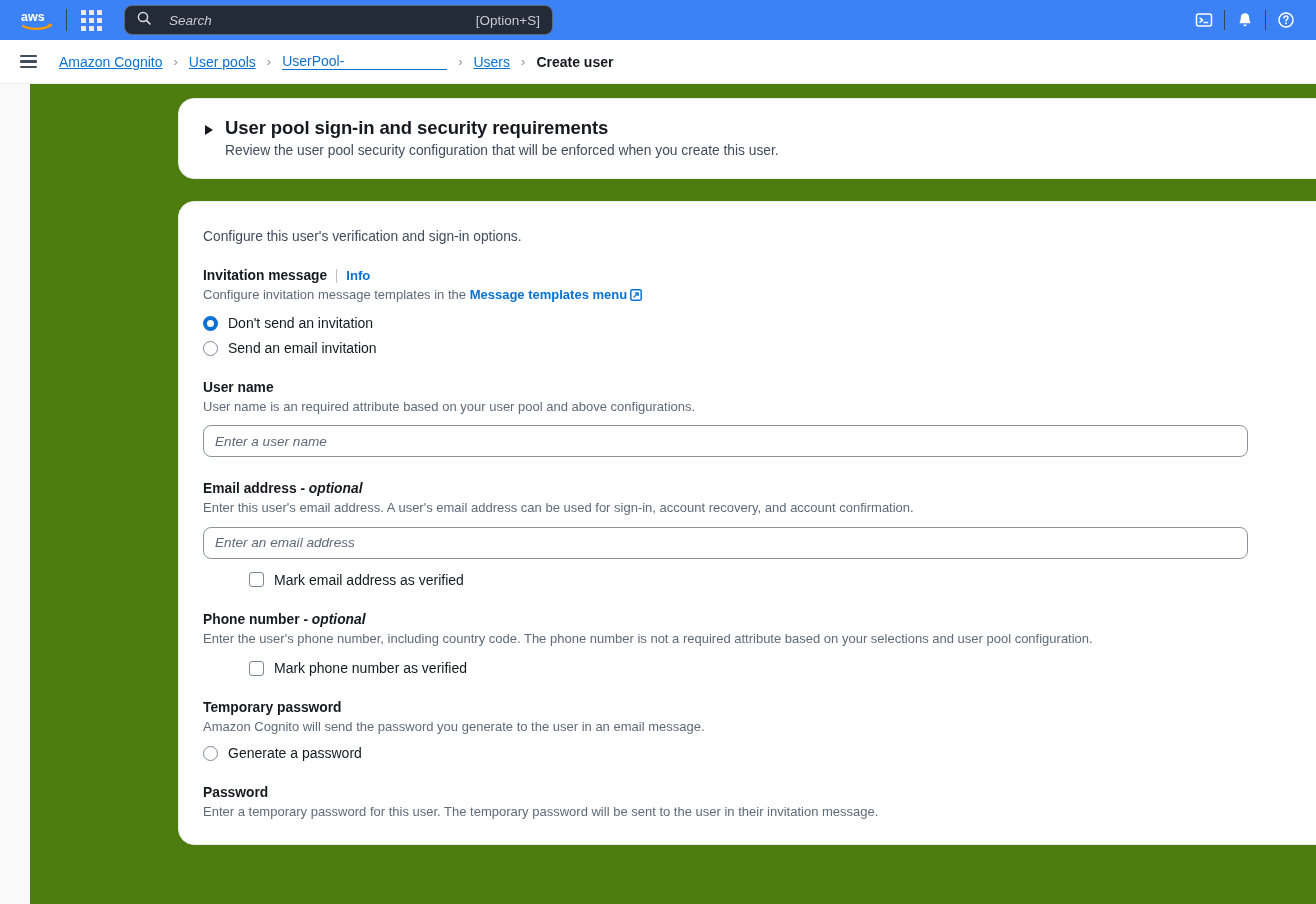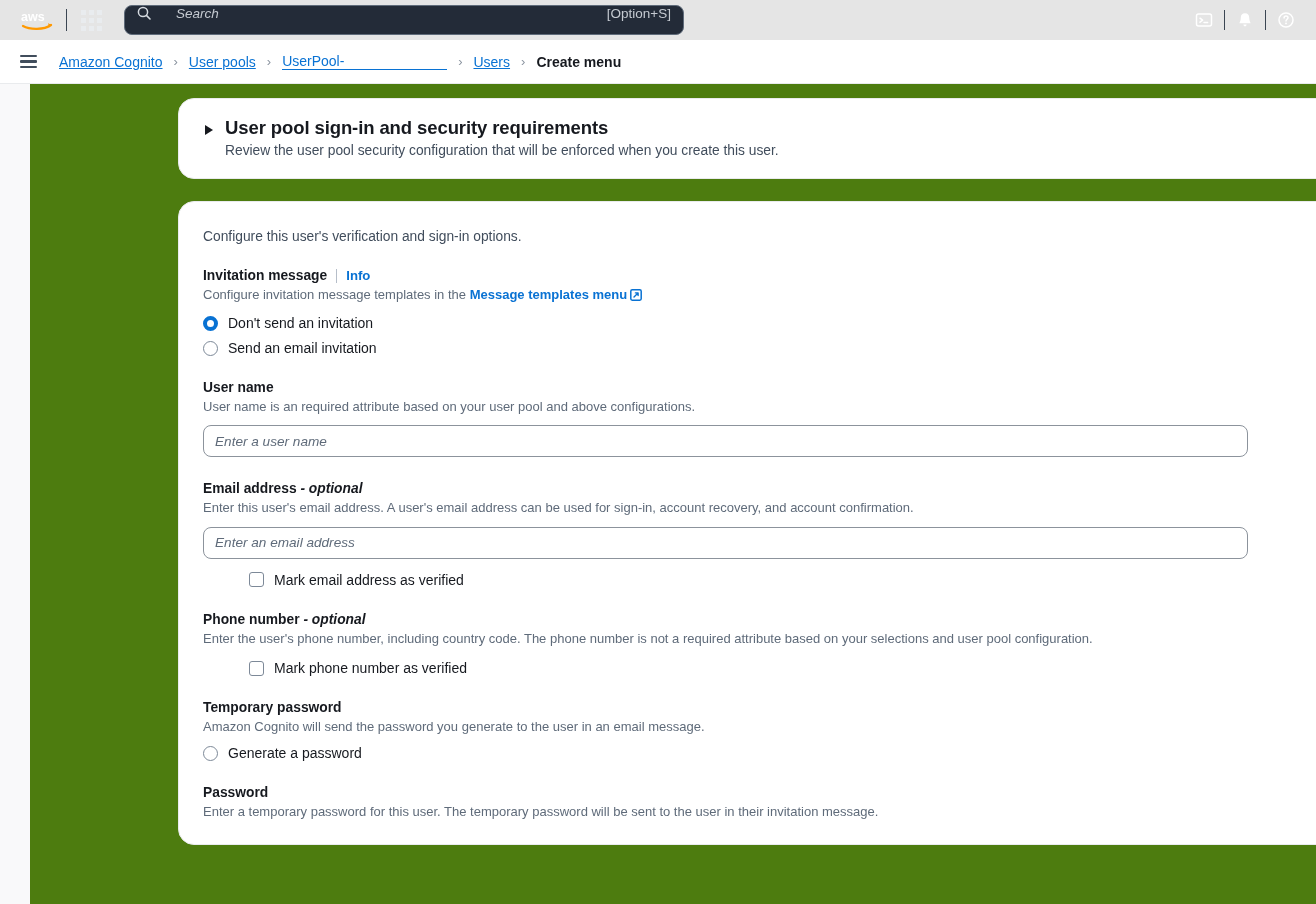--- a/index.html
+++ b/index.html
@@ -7,38 +7,38 @@
     width: 1316px; height: 904px;
     background: #f9f9fa;
     font-family: "Liberation Sans", sans-serif;
     color: #16191f;
     overflow: hidden;
   }
 
   
   .topnav {
     height: 40px; width: 100%;
-    background: #e5e5e5;
+    background: #3b82f6;
     display: flex; align-items: center;
     padding: 0 12px;
     position: relative;
   }
   .aws-logo { width: 38px; height: 24px; display:flex; align-items:center; justify-content:center; margin-left:6px;}
   .nav-divider { width:1px; height:22px; background:#3a4552; margin:0 10px; }
   .apps-grid { display:grid; grid-template-columns:repeat(3,5px); grid-template-rows:repeat(3,5px); gap:3px; margin-left:4px; }
   .apps-grid i { display:block; width:5px; height:5px; background:#e9ecef; }
   .searchbox {
     margin-left: 22px;
-    width: 560px; height: 30px;
+    width: 429px; height: 30px;
     background: #232b38;
     border: 1px solid #5f6b7a;
     border-radius: 8px;
-    display:flex; align-items:flex-start;
+    display:flex; align-items:center;
     padding: 0 12px;
-    gap: 25px;
+    gap: 18px;
   }
   .search-text { color:#c5cad1; font-size:13.5px; font-style:italic; flex:1; }
   .search-hint { color:#c5cad1; font-size:13.5px; }
   .nav-right { position:absolute; right:10px; display:flex; align-items:center; gap:0; }
   .nav-icon { width:40px; height:40px; display:flex; align-items:center; justify-content:center; cursor:pointer; }
   .nav-sep { width:1px; height:20px; background:#3a4552; }
 
   
   .crumbbar {
     height: 44px; width: 100%;
@@ -172,21 +172,21 @@
       <i></i>
     </div>
   <span class="crumb">Amazon Cognito</span>
   <span class="crumb-sep">›</span>
   <span class="crumb">User pools</span>
   <span class="crumb-sep">›</span>
   <span class="crumb redacted">UserPool-</span>
   <span class="crumb-sep">›</span>
   <span class="crumb">Users</span>
   <span class="crumb-sep">›</span>
-  <span class="crumb current">Create menu</span>
+  <span class="crumb current">Create user</span>
 </div>
 
 <div class="content">
 
   <div class="card collapsible">
     <div class="collapse-head">
       <span class="tri"></span>
       <div>
         <div class="collapse-title">User pool sign-in and security requirements</div>
         <div class="collapse-sub">Review the user pool security configuration that will be enforced when you create this user.</div>

